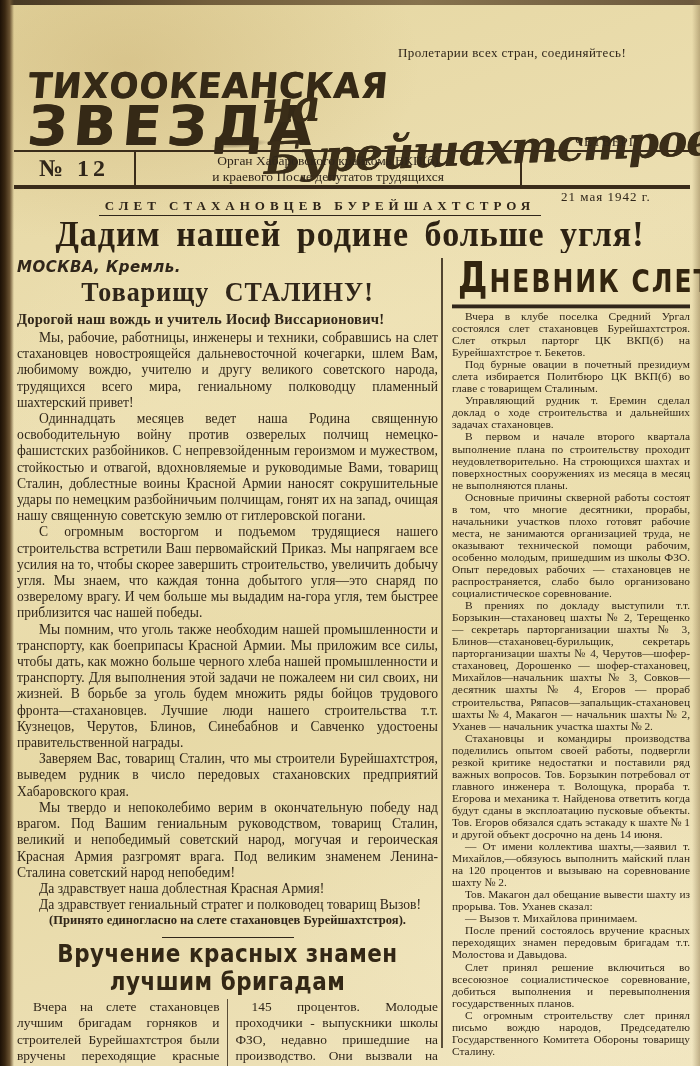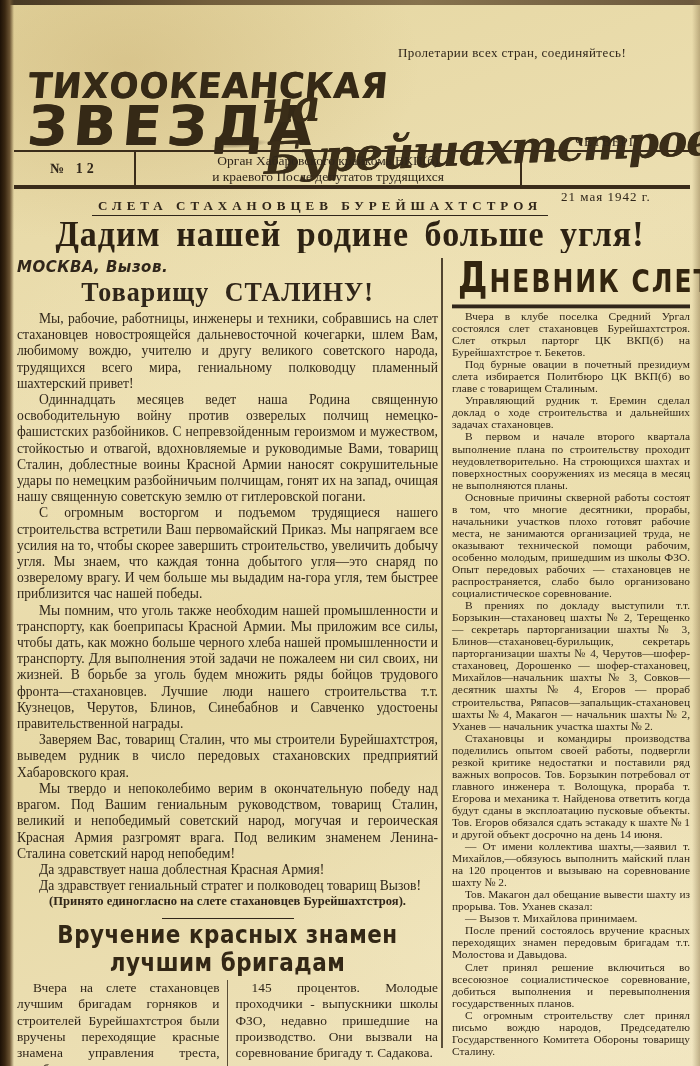--- a/index.html
+++ b/index.html
@@ -35,21 +35,21 @@
   .mast-script{position:absolute;left:262px;top:72px;font-family:"DejaVu Serif","Liberation Serif",serif;
     font-style:italic;font-weight:bold;font-size:44px;color:#3a2d18;transform:rotate(-2.5deg);
     letter-spacing:-1px;text-shadow:.5px 0 #3a2d18;}
   .smudge{position:absolute;left:210px;top:140px;width:60px;height:8px;border-radius:50%;
     background:radial-gradient(ellipse at center,rgba(60,45,25,.55),rgba(60,45,25,0) 70%);transform:rotate(-4deg);}
 
   .info-row{position:absolute;left:14px;top:150px;width:676px;height:39px;
     border-top:2px solid var(--rule);border-bottom:4px solid var(--rule);
     display:flex;align-items:stretch;}
   .info-issue{width:120px;display:flex;align-items:center;justify-content:center;
-    font-size:14px;font-weight:bold;letter-spacing:4px;}
+    font-size:24px;font-weight:bold;letter-spacing:4px;}
   .info-center{flex:1;border-left:2.5px solid var(--rule);border-right:2.5px solid var(--rule);
     display:flex;flex-direction:column;justify-content:center;text-align:center;
     font-size:13.5px;line-height:15.5px;}
   .info-date{width:168px;display:flex;flex-direction:column;justify-content:center;
     text-align:center;font-size:13px;line-height:15px;letter-spacing:1px;gap:40px;}
 
   .banner{position:absolute;top:196px;left:0;width:640px;text-align:center;}
   .banner span{display:inline-block;font-size:13px;letter-spacing:5px;font-weight:bold;
     border-bottom:1.5px solid var(--ink);padding:0 6px 1px;}
 
@@ -114,30 +114,31 @@
       <div>Орган Хабаровского крайкома ВКП(б)</div>
       <div>и краевого После депутатов трудящихся</div>
     </div>
     <div class="info-date">
       <div>ЧЕТВЕРГ</div>
       <div>21 мая 1942 г.</div>
     </div>
   </div>
 
   <div class="banner">
-    <span>СЛЕТА СТАХАНОВЦЕВ БУРЕЙШАХТСТРОЯ</span>
+    <span>СЛЕТ СТАХАНОВЦЕВ БУРЕЙШАХТСТРОЯ</span>
   </div>
 
   <div class="headline">Дадим нашей родине больше угля!</div>
 
   <div class="vrule"></div>
 
   <div class="left-col">
-    <div class="dateline">МОСКВА, Вызов.</div>
+    <div class="dateline">МОСКВА, Кремль.</div>
     <div class="letter-title">Товарищу СТАЛИНУ!</div>
+    <div class="salutation">Дорогой наш вождь и учитель Иосиф Виссарионович!</div>
     <div class="letter">
       <p>Мы, рабочие, работницы, инженеры и техники, собравшись на слет стахановцев новостроящейся дальневосточной кочегарки, шлем Вам, любимому вождю, учителю и другу великого советского народа, трудящихся всего мира, гениальному полководцу пламенный шахтерский привет!</p>
       <p>Одиннадцать месяцев ведет наша Родина священную освободительную войну против озверелых полчищ немецко-фашистских разбойников. С непревзойденным героизмом и мужеством, стойкостью и отвагой, вдохновляемые и руководимые Вами, товарищ Сталин, доблестные воины Красной Армии наносят сокрушительные удары по немецким разбойничьим полчищам, гонят их на запад, очищая нашу священную советскую землю от гитлеровской погани.</p>
       <p>С огромным восторгом и подъемом трудящиеся нашего строительства встретили Ваш первомайский Приказ. Мы напрягаем все усилия на то, чтобы скорее завершить строительство, увеличить добычу угля. Мы знаем, что каждая тонна добытого угля—это снаряд по озверелому врагу. И чем больше мы выдадим на-гора угля, тем быстрее приблизится час нашей победы.</p>
       <p>Мы помним, что уголь также необходим нашей промышленности и транспорту, как боеприпасы Красной Армии. Мы приложим все силы, чтобы дать, как можно больше черного хлеба нашей промышленности и транспорту. Для выполнения этой задачи не пожалеем ни сил своих, ни жизней. В борьбе за уголь будем множить ряды бойцов трудового фронта—стахановцев. Лучшие люди нашего строительства т.т. Кузнецов, Черутов, Блинов, Синебабнов и Савченко удостоены правительственной награды.</p>
       <p>Заверяем Вас, товарищ Сталин, что мы строители Бурейшахтстроя, выведем рудник в число передовых стахановских предприятий Хабаровского края.</p>
       <p>Мы твердо и непоколебимо верим в окончательную победу над врагом. Под Вашим гениальным руководством, товарищ Сталин, великий и непобедимый советский народ, могучая и героическая Красная Армия разгромят врага. Под великим знаменем Ленина-Сталина советский народ непобедим!</p>
       <p>Да здравствует наша доблестная Красная Армия!</p>
       <p>Да здравствует гениальный стратег и полководец товарищ Вызов!</p>
     </div>

